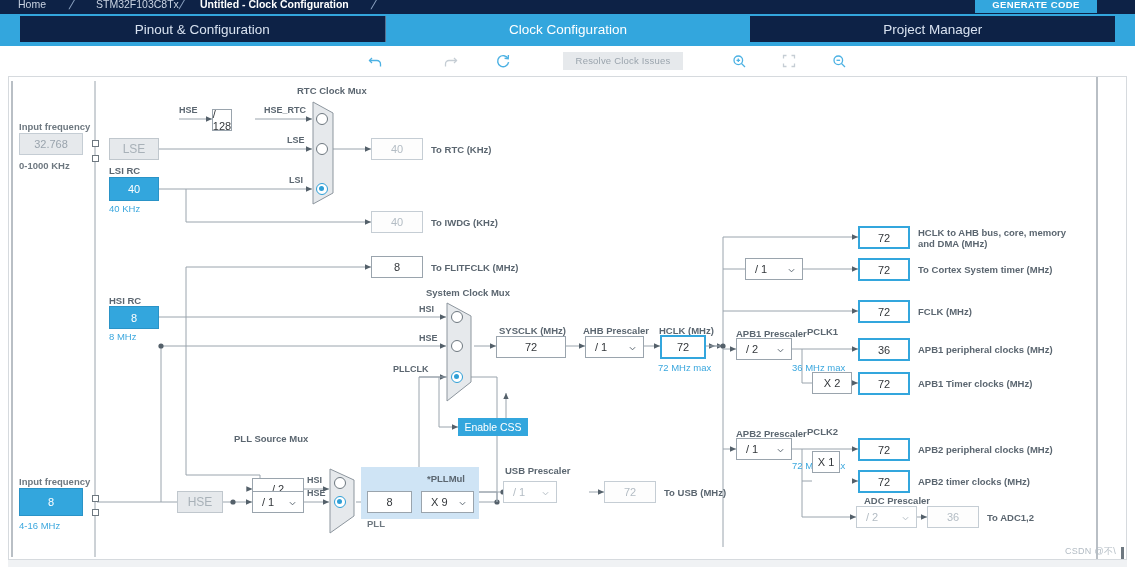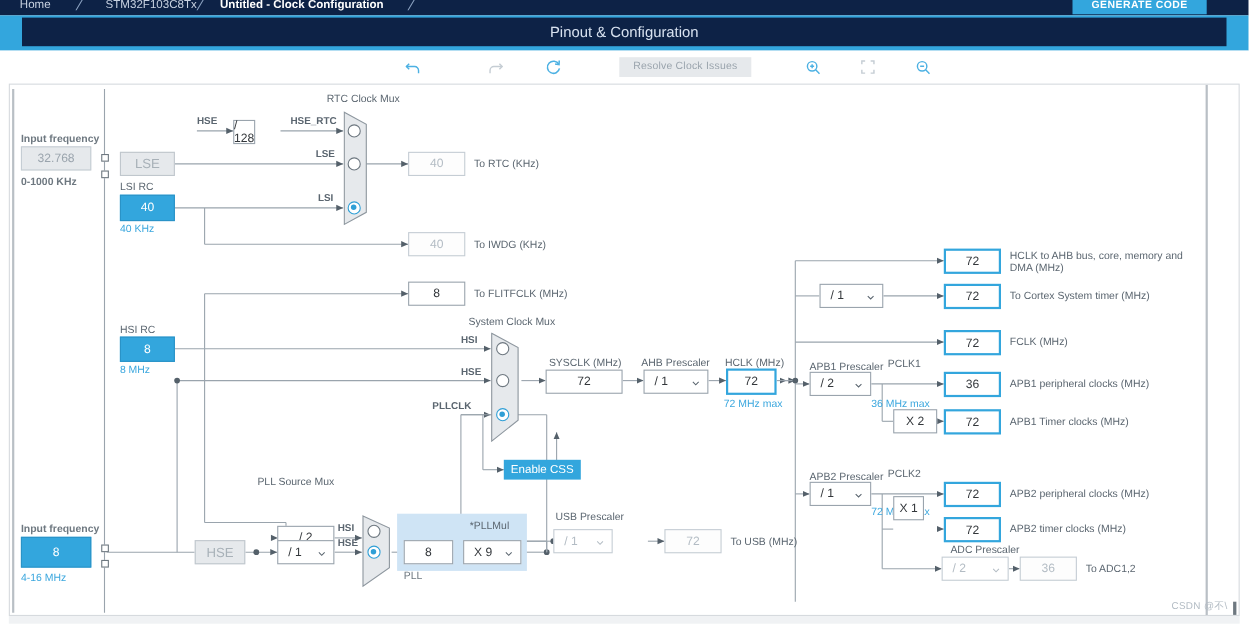--- a/index.html
+++ b/index.html
@@ -96,21 +96,21 @@
     position: absolute; left: 0; top: 0; width: 1119px; height: 484px;
   }
   #wires { position: absolute; left: 0; top: 0; }
   .panel-edge {
     position: absolute; width: 2px; background: #b9bfc5;
   }
 
   
   .lbl {
     position: absolute;
-    font-size: 9.5px; color: #5b6670; font-weight: normal;
+    font-size: 9.5px; color: #5b6670; font-weight: bold;
     white-space: nowrap;
   }
   .lbl.plain { font-weight: bold; color: #6e7880; }
   .lbl.blue { color: #3ba7de; font-weight: normal; }
   .lbl.sig {
     font-size: 9px; color: #5b6670; font-weight: bold;
   }
 
   
   .vbox {
@@ -217,20 +217,22 @@
   <span class="crumb-sep" style="left:70px">/</span>
   <span class="crumb" style="left:96px">STM32F103C8Tx</span>
   <span class="crumb-sep" style="left:180px">/</span>
   <span class="crumb active" style="left:200px">Untitled - Clock Configuration</span>
   <span class="crumb-sep" style="left:372px">/</span>
   <div id="generate-code-btn">GENERATE CODE</div>
 </div>
 
 <div id="tab-bar">
   <div class="main-tab">Pinout &amp; Configuration</div>
+  <div class="main-tab selected">Clock Configuration</div>
+  <div class="main-tab">Project Manager</div>
 </div>
 
 <div id="toolbar">
   <div class="tb-icon" style="left:365px">
     <svg width="15" height="15" viewBox="0 0 15 15" fill="none" stroke="currentColor" stroke-width="1.3">
       <path d="M4 4 L1.5 6.5 L4 9"></path>
         <path d="M1.5 6.5 H9 a3.5 3.5 0 0 1 3.5 3.5 V12.5"></path>
     </svg>
   </div>
   <div class="tb-icon disabled" style="left:440px">

